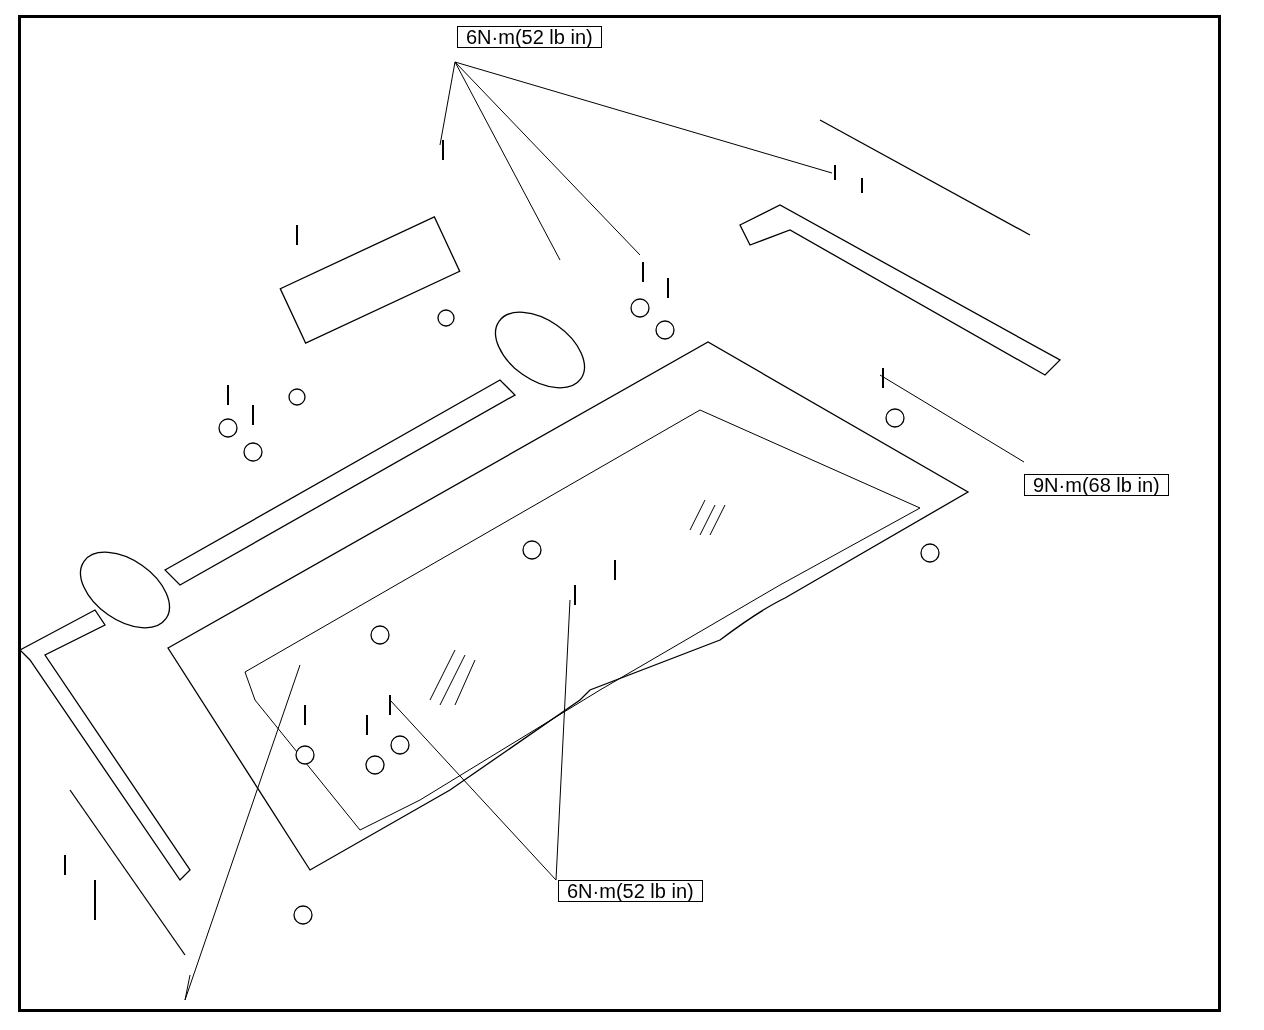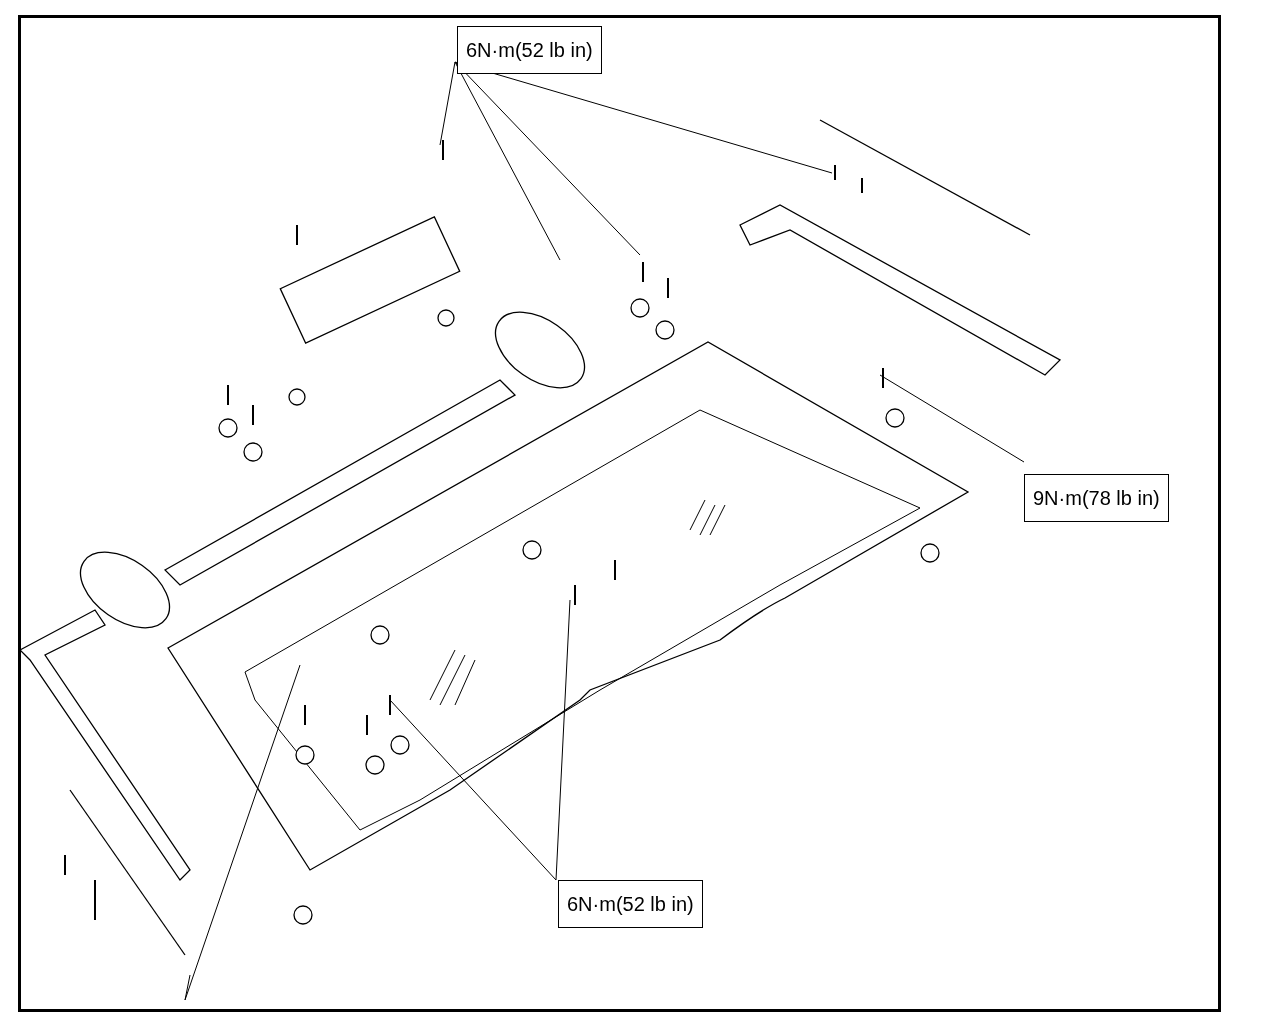--- a/index.html
+++ b/index.html
@@ -1,19 +1,19 @@
 <!DOCTYPE html>
 <html><head>
 <meta charset="utf-8">
 <style>
   html,body{margin:0;padding:0;background:#fff;}
   body{width:1264px;height:1030px;position:relative;overflow:hidden;font-family:"Liberation Sans",sans-serif;}
   .frame{position:absolute;left:18px;top:15px;width:1203px;height:997px;border:3px solid #000;box-sizing:border-box;}
   svg{position:absolute;left:0;top:0;}
-  .label{position:absolute;border:1.5px solid #000;background:#fff;font-size:20px;line-height:1;padding:13px 8px;white-space:nowrap;color:#000;}
+  .label{position:absolute;border:1.5px solid #000;background:#fff;font-size:20px;line-height:1;padding:0 8px;white-space:nowrap;color:#000;}
   .l1{left:457px;top:26px;}
   .l2{left:1024px;top:474px;}
   .l3{left:558px;top:880px;}
 </style>
 </head>
 <body>
 
 <div class="frame"></div>
 
 <svg width="1264" height="1030" fill="none" stroke="#000" stroke-width="1.3">
@@ -58,14 +58,14 @@
       <circle cx="400" cy="745" r="9"></circle>
     <circle cx="930" cy="553" r="9"></circle>
       <circle cx="303" cy="915" r="9"></circle>
   </g>
   <g stroke-width="2">
     <path d="M443,140 L443,160 M297,225 L297,245 M228,385 L228,405 M253,405 L253,425 M643,262 L643,282 M668,278 L668,298 M883,368 L883,388 M305,705 L305,725 M367,715 L367,735 M390,695 L390,715 M575,585 L575,605 M615,560 L615,580 M65,855 L65,875 M95,880 L95,920 M835,165 L835,180 M862,178 L862,193"></path>
   </g>
 </svg>
 
 <div class="label l1">6N·m(52 lb in)</div>
-<div class="label l2">9N·m(78 lb in)</div>
+<div class="label l2">9N·m(68 lb in)</div>
 <div class="label l3">6N·m(52 lb in)</div>
 
 </body></html>

